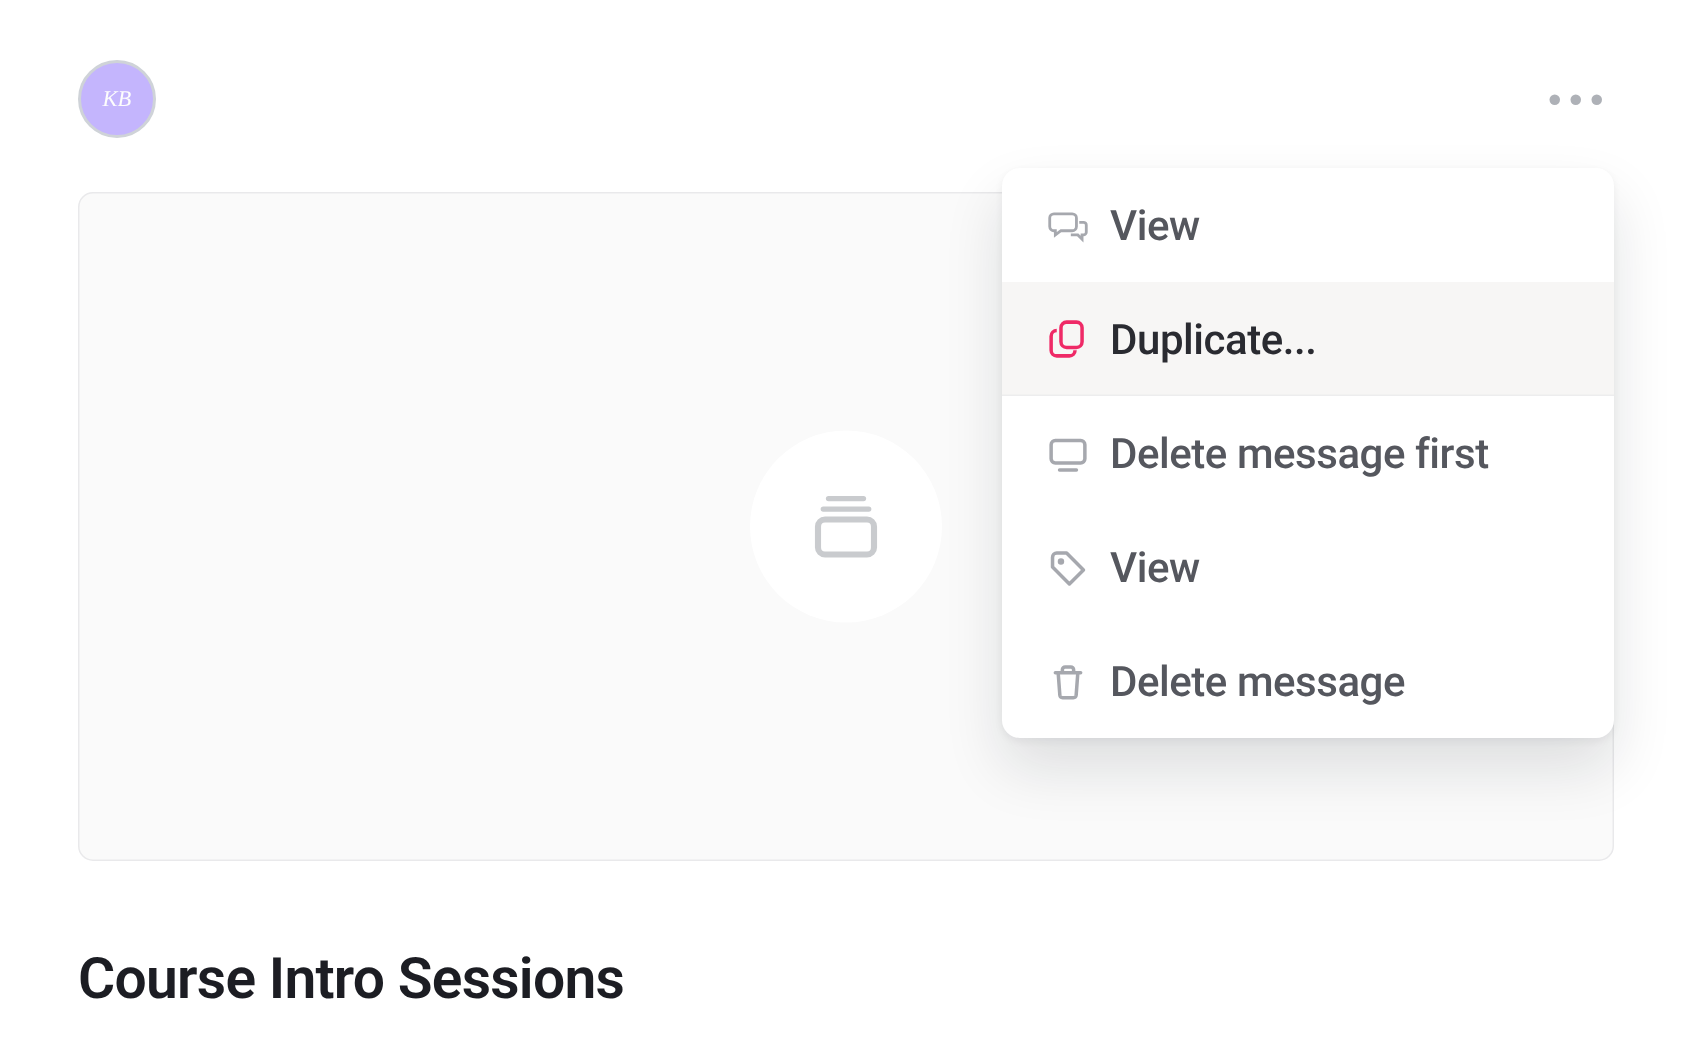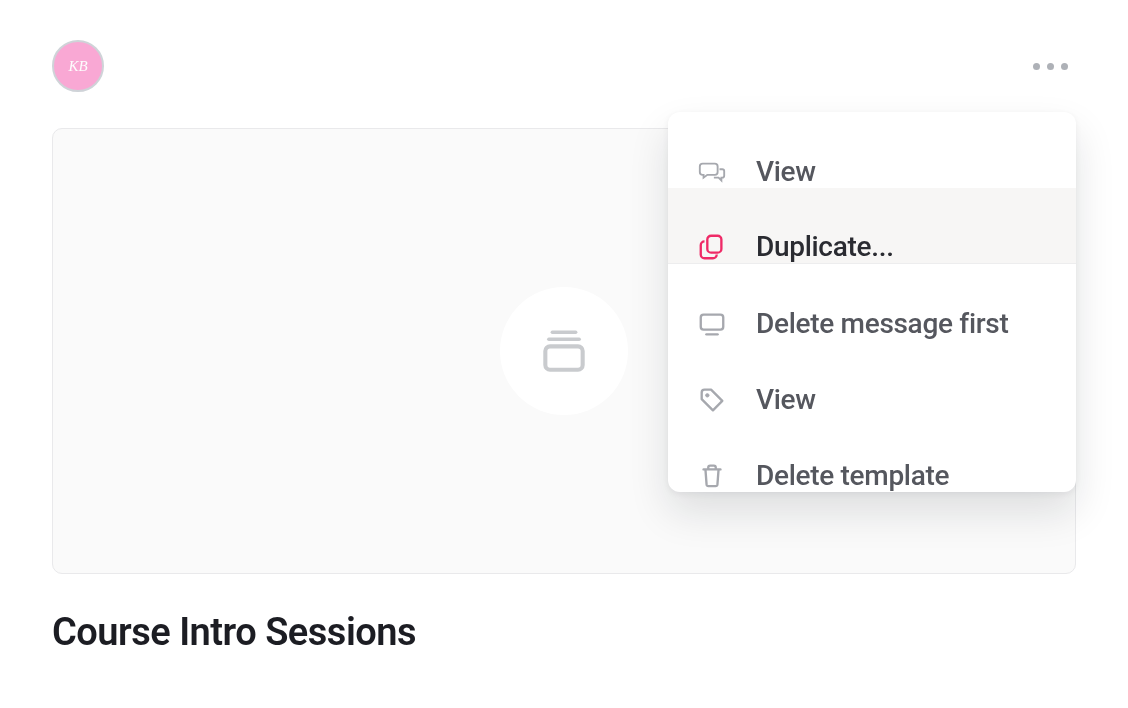--- a/index.html
+++ b/index.html
@@ -19,21 +19,21 @@
       right: 52px;
       display: flex;
       align-items: center;
       justify-content: space-between;
     }
 
     .avatar {
       width: 52px;
       height: 52px;
       border-radius: 50%;
-      background: #f9a8d4;
+      background: #c4b5fd;
       display: flex;
       align-items: center;
       justify-content: center;
       border: 2px solid #cfd3d8;
     }
     .avatar svg { width: 30px; height: 30px; }
 
     .more-dots {
       display: flex;
       gap: 7px;
@@ -70,44 +70,44 @@
       background: #ffffff;
       display: flex;
       align-items: center;
       justify-content: center;
     }
     .card-icon-circle svg { width: 56px; height: 56px; }
 
     .title {
       position: absolute;
       left: 52px;
-      top: 610px;
+      top: 631px;
       font-size: 38px;
       font-weight: 600;
       letter-spacing: -0.5px;
       color: #1c1d23;
     }
 
     .dropdown {
       position: absolute;
       top: 112px;
       left: 668px;
       width: 408px;
       background: #ffffff;
       border-radius: 12px;
       box-shadow: 0 20px 40px rgba(20,22,30,0.12), 0 2px 6px rgba(20,22,30,0.06);
       overflow: hidden;
     }
 
     .menu-item {
       display: flex;
-      align-items: flex-end;
+      align-items: center;
       height: 76px;
       padding: 0 28px;
-      gap: 28px;
+      gap: 12px;
       cursor: pointer;
       border-top: 1px solid transparent;
     }
     .menu-item.selected {
       background: #f7f6f5;
       border-top: 1px solid #ededee;
       border-bottom: 1px solid #ededee;
     }
     .menu-item .label {
       font-size: 28px;
@@ -201,16 +201,16 @@
   </div>
 
   <div class="menu-item">
     <div class="menu-icon">
       <svg viewBox="0 0 32 32" fill="none" class="ico-gray">
         <path d="M7 9h18" stroke-width="2.5" stroke-linecap="round"></path>
         <path d="M12 9V7a2 2 0 0 1 2-2h4a2 2 0 0 1 2 2v2" stroke-width="2.5"></path>
         <path d="M9 9l1.2 16a2 2 0 0 0 2 1.8h7.6a2 2 0 0 0 2-1.8L23 9" stroke-width="2.5"></path>
       </svg>
     </div>
-    <div class="label">Delete template</div>
+    <div class="label">Delete message</div>
   </div>
 
 </div>
 
 </body></html>

